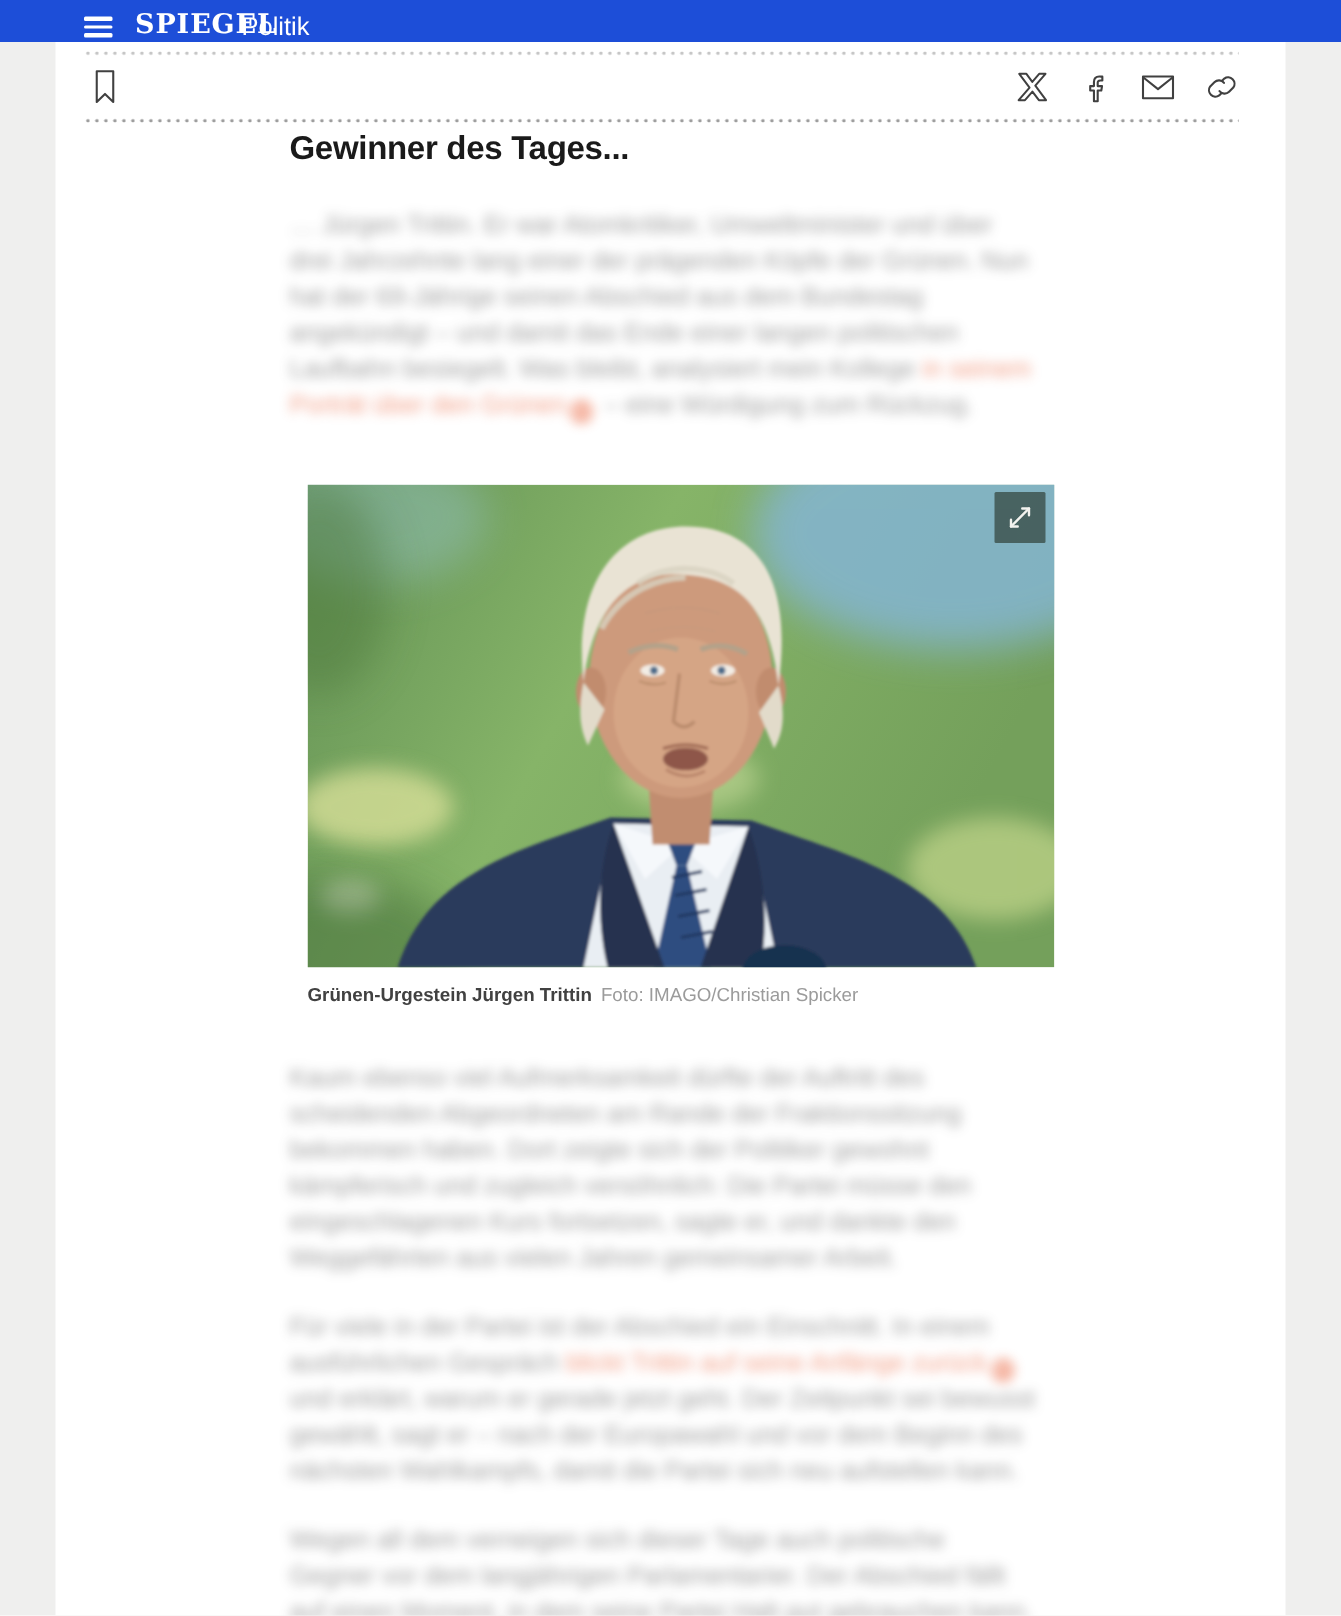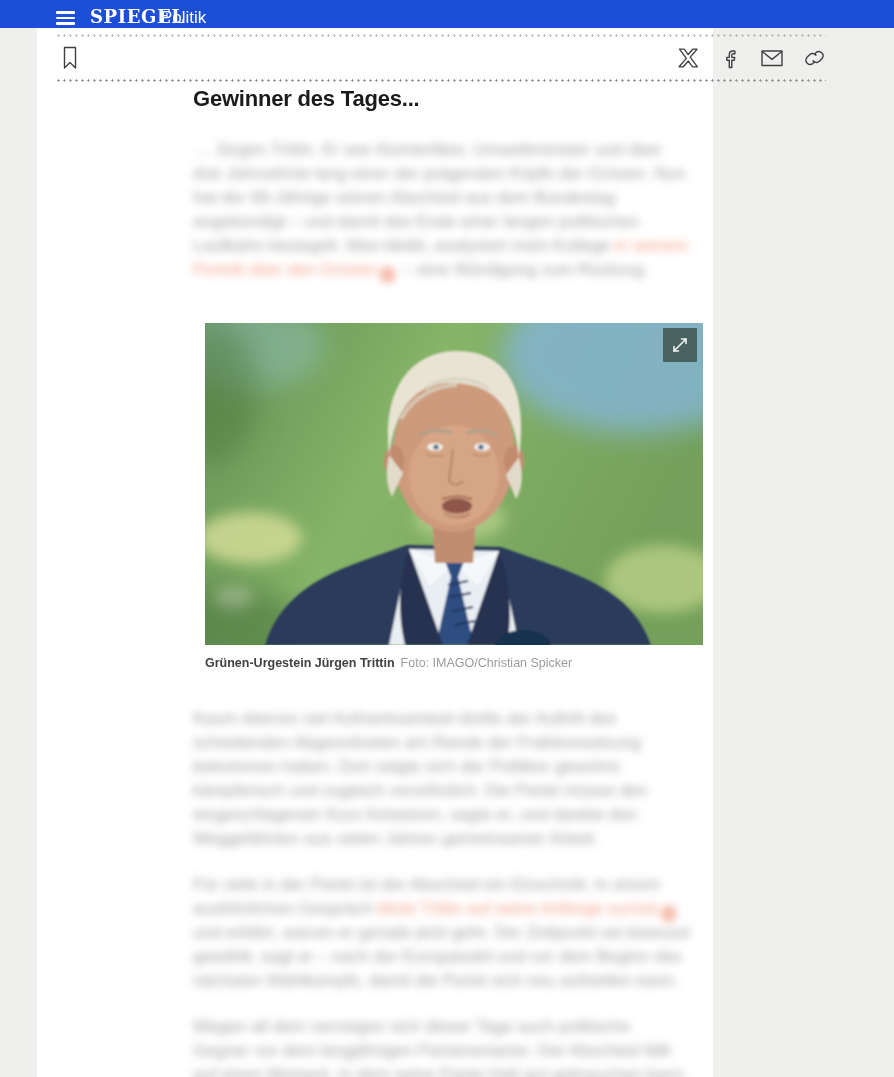--- a/index.html
+++ b/index.html
@@ -1,20 +1,20 @@
 <!DOCTYPE html>
 <html><head>
 <meta charset="utf-8">
 <style>
   html,body{margin:0;padding:0;}
   body{
     width:894px;height:1077px;overflow:hidden;position:relative;
     background:#efefee;font-family:"Liberation Sans",sans-serif;
   }
-  .content-col{position:absolute;left:37px;top:0;width:676px;height:1077px;background:#ffffff;}
+  .content-col{position:absolute;left:37px;top:0;width:820px;height:1077px;background:#ffffff;}
   
   .appbar{position:absolute;left:0;top:0;width:894px;height:28px;background:#1d4ed8;z-index:10;}
   .hamburger{position:absolute;left:56px;top:8px;width:19px;height:18px;background:none;border:none;cursor:pointer;padding:0;}
   .hamburger .bar{display:block;width:19px;height:2.4px;background:#fff;margin:3.2px 0;border-radius:1px;}
   .brand{position:absolute;left:90px;top:6px;color:#fff;font-family:"DejaVu Serif",serif;
          font-weight:700;font-size:18px;letter-spacing:.6px;cursor:pointer;}
   .section-label{position:absolute;left:161px;top:8px;color:#fff;font-size:17px;font-weight:400;cursor:pointer;}
   
   .toolbar{position:absolute;left:20px;top:34px;width:769px;height:48px;}
   .dotted{position:absolute;left:0;width:769px;height:3px;background-repeat:repeat-x;

